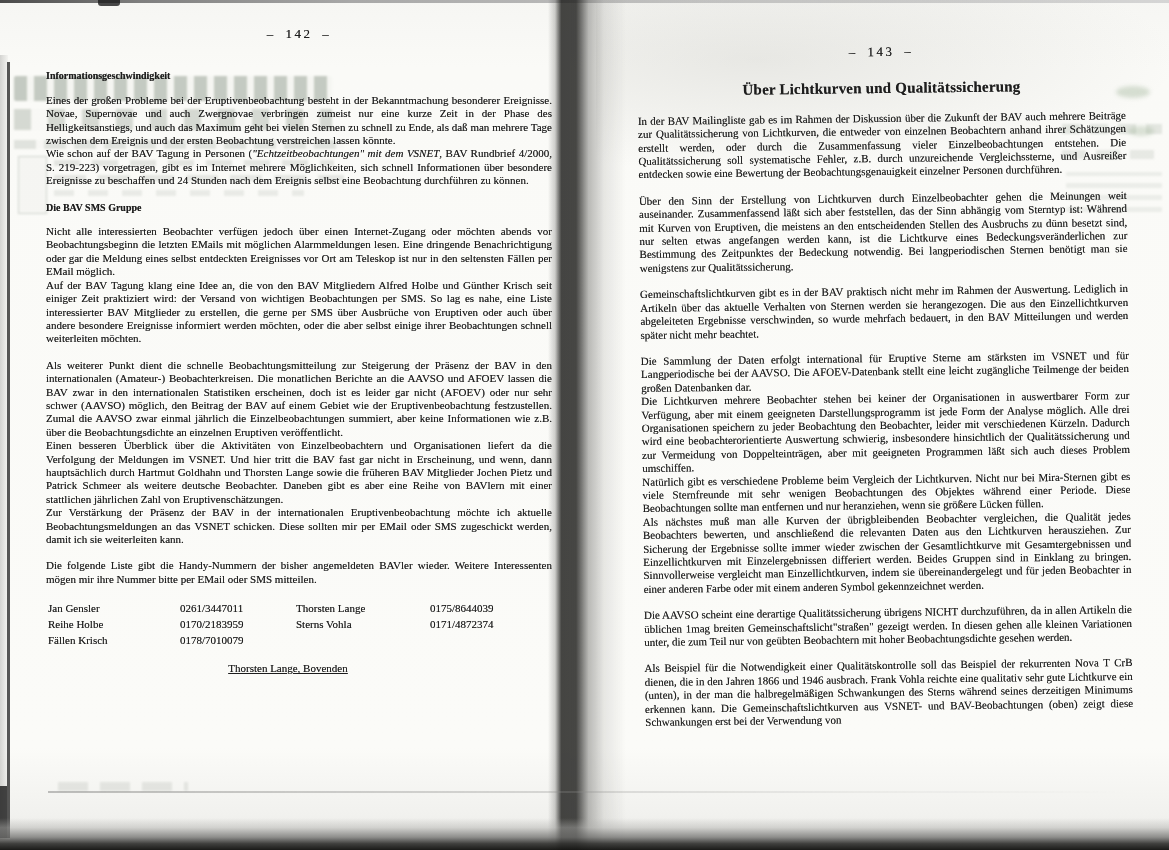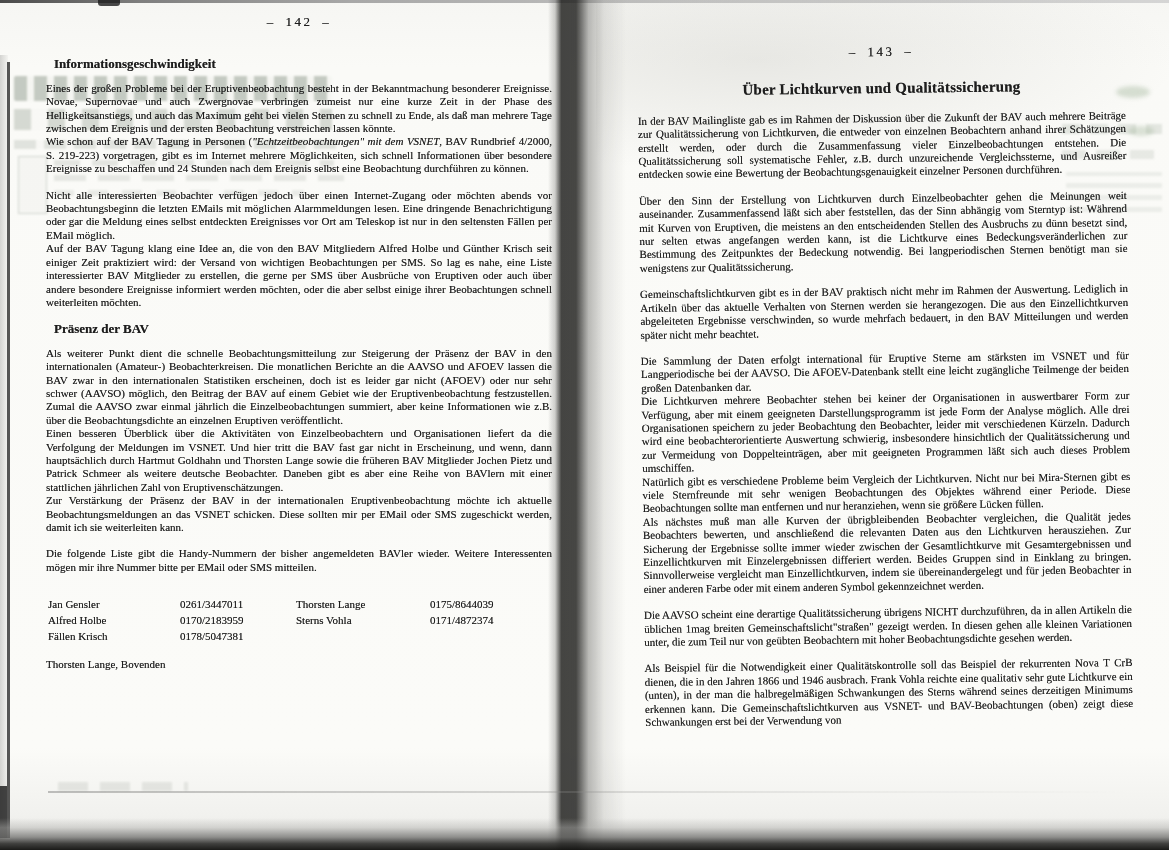--- a/index.html
+++ b/index.html
@@ -109,51 +109,51 @@
   .bl-smudge2 { left: 1128px; top: 126px; width: 26px; height: 10px; opacity: .4;
     background: rgba(148,170,140,.8); border-radius: 50%; filter: blur(2px); }
 
   
   .page {
     position: absolute;
     font-size: 11px;
     line-height: 13.4px;
     text-shadow: 0 0 .45px rgba(10,10,10,.6);
   }
-  .page-left  { left: 46px;  top: 15px; width: 506px; }
+  .page-left  { left: 46px;  top: 27px; width: 506px; }
   .page-right { left: 637px; top: 48px; width: 488px;
                 transform: rotate(-0.7deg); transform-origin: top left; }
 
   .pageno {
     text-align: center; font-size: 13px; letter-spacing: 2.5px;
     word-spacing: 4px; margin: 0 0 29px 0;
   }
   .page-right .pageno { margin-bottom: 24px; }
 
   .article-title {
     text-align: center; font-weight: bold; font-size: 15px;
     letter-spacing: .2px; margin: 0 0 16px 0;
   }
   .sec-heading {
-    font-weight: bold; font-size: 13px; margin: 13px 0 11px 8px;
+    font-weight: bold; font-size: 10px; margin: 13px 0 11px 0;
   }
   .group { margin: 0 0 13px 0; }
   .group p { margin: 0; text-align: justify; hyphens: none; }
   .em { font-style: italic; }
 
   .contacts {
-    margin-top: 24px;
+    margin-top: 16px;
     display: grid;
     grid-template-columns: 128px 112px 130px 1fr;
     column-gap: 4px;
     row-gap: 2.5px;
     padding-left: 2px;
   }
   .contacts div { white-space: nowrap; }
-  .signature { text-align: left; padding-right: 22px; margin-top: 15px; }
+  .signature { text-align: center; padding-right: 22px; margin-top: 15px; text-decoration: underline; }
 </style>
 </head>
 <body>
 
 <div class="scan">
 
   <div class="edge-top"></div>
   <div class="edge-top-nub"></div>
   <div class="edge-left-soft"></div>
   <div class="edge-left-line"></div>
@@ -176,49 +176,49 @@
 
   <div class="page page-left">
     <div class="pageno">–  142  –</div>
 
     <div class="sec-heading">Informationsgeschwindigkeit</div>
     <div class="group">
       <p>Eines der großen Probleme bei der Eruptivenbeobachtung besteht in der Bekanntmachung besonderer Ereignisse. Novae, Supernovae und auch Zwergnovae verbringen zumeist nur eine kurze Zeit in der Phase des Helligkeitsanstiegs, und auch das Maximum geht bei vielen Sternen zu schnell zu Ende, als daß man mehrere Tage zwischen dem Ereignis und der ersten Beobachtung verstreichen lassen könnte.</p>
       <p><span>Wie schon auf der BAV Tagung in Personen (</span><span class="em">"Echtzeitbeobachtungen" mit dem VSNET</span><span>, BAV Rundbrief 4/2000, S. 219-223) vorgetragen, gibt es im Internet mehrere Möglichkeiten, sich schnell Informationen über besondere Ereignisse zu beschaffen und 24 Stunden nach dem Ereignis selbst eine Beobachtung durchführen zu können.</span></p>
     </div>
 
+    <div class="sec-heading">Die BAV SMS Gruppe</div>
     <div class="group">
       <p>Nicht alle interessierten Beobachter verfügen jedoch über einen Internet-Zugang oder möchten abends vor Beobachtungsbeginn die letzten EMails mit möglichen Alarmmeldungen lesen. Eine dringende Benachrichtigung oder gar die Meldung eines selbst entdeckten Ereignisses vor Ort am Teleskop ist nur in den seltensten Fällen per EMail möglich.</p>
       <p>Auf der BAV Tagung klang eine Idee an, die von den BAV Mitgliedern Alfred Holbe und Günther Krisch seit einiger Zeit praktiziert wird: der Versand von wichtigen Beobachtungen per SMS. So lag es nahe, eine Liste interessierter BAV Mitglieder zu erstellen, die gerne per SMS über Ausbrüche von Eruptiven oder auch über andere besondere Ereignisse informiert werden möchten, oder die aber selbst einige ihrer Beobachtungen schnell weiterleiten möchten.</p>
     </div>
 
-    <div class="sec-heading">Präsenz der BAV</div>
     <div class="group">
       <p>Als weiterer Punkt dient die schnelle Beobachtungsmitteilung zur Steigerung der Präsenz der BAV in den internationalen (Amateur-) Beobachterkreisen. Die monatlichen Berichte an die AAVSO und AFOEV lassen die BAV zwar in den internationalen Statistiken erscheinen, doch ist es leider gar nicht (AFOEV) oder nur sehr schwer (AAVSO) möglich, den Beitrag der BAV auf einem Gebiet wie der Eruptivenbeobachtung festzustellen. Zumal die AAVSO zwar einmal jährlich die Einzelbeobachtungen summiert, aber keine Informationen wie z.B. über die Beobachtungsdichte an einzelnen Eruptiven veröffentlicht.</p>
       <p>Einen besseren Überblick über die Aktivitäten von Einzelbeobachtern und Organisationen liefert da die Verfolgung der Meldungen im VSNET. Und hier tritt die BAV fast gar nicht in Erscheinung, und wenn, dann hauptsächlich durch Hartmut Goldhahn und Thorsten Lange sowie die früheren BAV Mitglieder Jochen Pietz und Patrick Schmeer als weitere deutsche Beobachter. Daneben gibt es aber eine Reihe von BAVlern mit einer stattlichen jährlichen Zahl von Eruptivenschätzungen.</p>
       <p>Zur Verstärkung der Präsenz der BAV in der internationalen Eruptivenbeobachtung möchte ich aktuelle Beobachtungsmeldungen an das VSNET schicken. Diese sollten mir per EMail oder SMS zugeschickt werden, damit ich sie weiterleiten kann.</p>
     </div>
 
     <div class="group">
       <p>Die folgende Liste gibt die Handy-Nummern der bisher angemeldeten BAVler wieder. Weitere Interessenten mögen mir ihre Nummer bitte per EMail oder SMS mitteilen.</p>
     </div>
 
     <div class="contacts">
       <div>Jan Gensler</div>
       <div>0261/3447011</div>
       <div>Thorsten Lange</div>
       <div>0175/8644039</div>
 
-      <div>Alfred Holbe</div>
+      <div>Reihe Holbe</div>
       <div>0170/2183959</div>
       <div>Sterns Vohla</div>
       <div>0171/4872374</div>
 
       <div>Fällen Krisch</div>
-      <div>0178/5047381</div>
+      <div>0178/7010079</div>
       <div></div>
       <div></div>
     </div>
 
     <div class="signature">Thorsten Lange, Bovenden</div>
   </div>
 
   <div class="page page-right">
     <div class="pageno">–  143  –</div>
     <div class="article-title">Über Lichtkurven und Qualitätssicherung</div>

